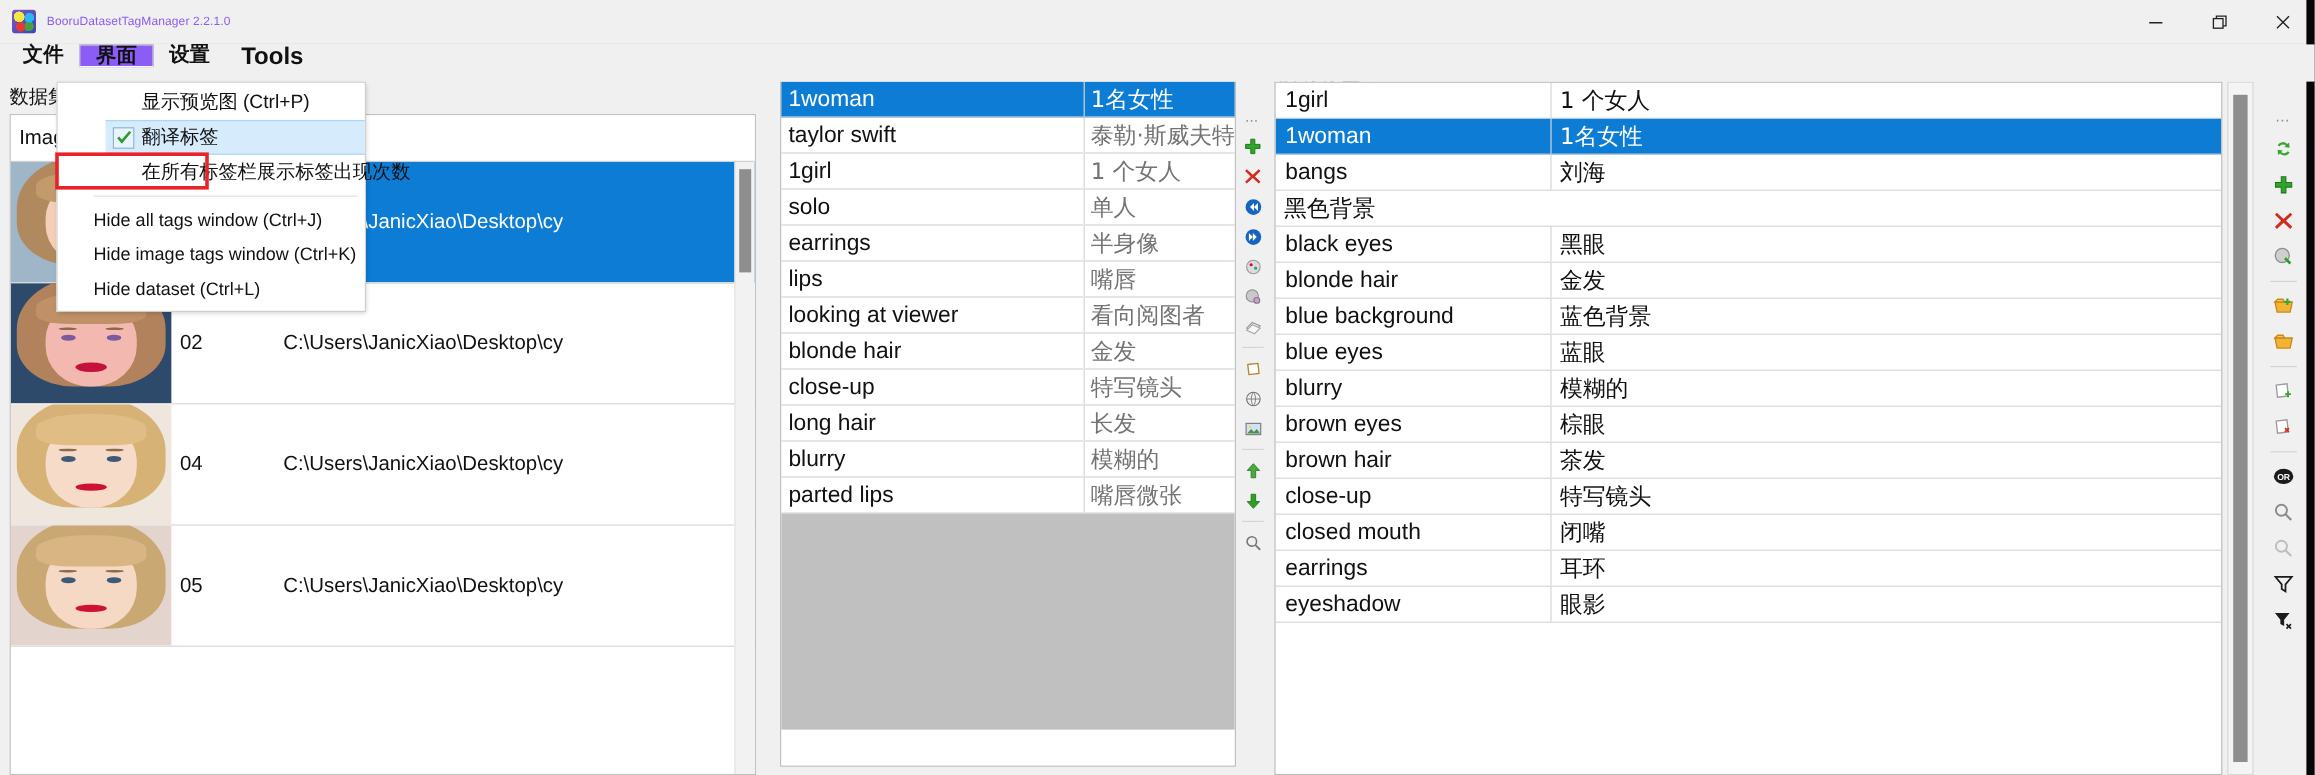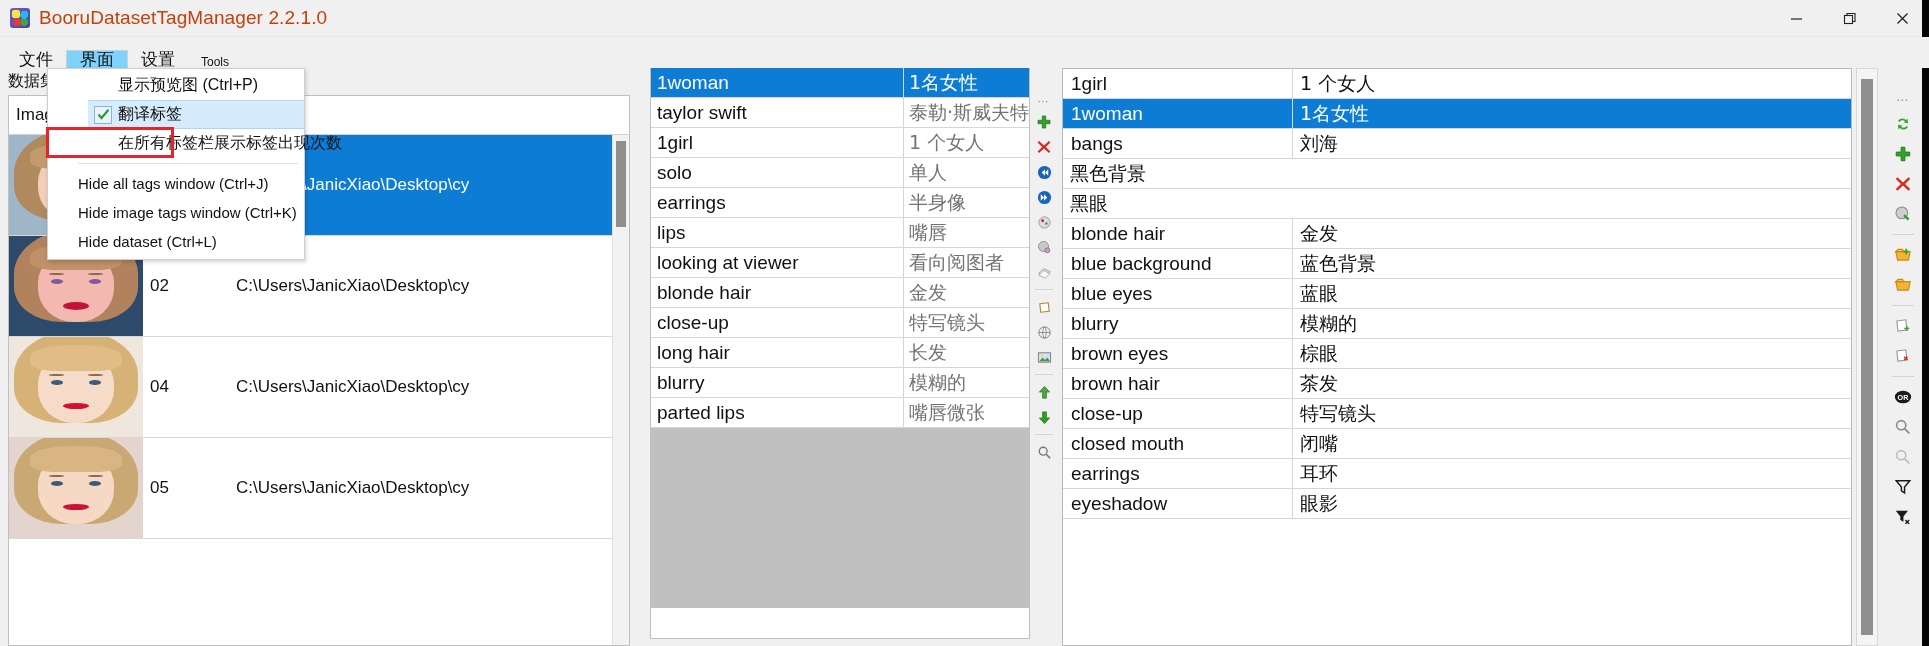--- a/index.html
+++ b/index.html
@@ -27,55 +27,56 @@
     border-radius: 3px;
     background:
       radial-gradient(circle at 30% 30%, #f5e642 0 22%, transparent 23%),
       radial-gradient(circle at 72% 34%, #29b6f6 0 20%, transparent 21%),
       radial-gradient(circle at 36% 72%, #e53935 0 20%, transparent 21%),
       radial-gradient(circle at 70% 70%, #43a047 0 20%, transparent 21%),
       linear-gradient(135deg, #7e57c2, #3949ab);
     flex: none;
   }
   .app-title {
-    font-size: 19px;
-    color: #c2410c;
+    font-size: 10px;
+    color: #8b5cf6;
     letter-spacing: .1px;
   }
   .win-buttons {
     position: absolute; right: 0; top: 0;
     height: 37px; display: flex;
   }
   .win-btn {
     width: 53px; height: 37px;
     display: flex; align-items: center; justify-content: center;
     color: #222;
   }
   .win-btn svg { display: block; }
 
   
   .menubar {
     height: 31px;
     background: #f0f0f0;
     display: flex;
-    align-items: flex-end;
+    align-items: flex-start;
     padding-left: 6px;
     position: relative;
     z-index: 60;
+    font-weight: bold;
   }
   .menu-item {
     padding: 0 13px;
     display: flex; align-items: center;
-    font-size: 12px;
+    font-size: 20px;
     color: #111;
     line-height: 1;
   }
   .menu-item.cjk { font-size: 17px; }
   .menu-item.active {
-    background: #7dd3fc;
+    background: #8b5cf6;
     border: 1px solid #cfcfcf;
     border-bottom: 1px solid #fff;
     margin-bottom: -1px;
   }
 
   
   .dropdown {
     position: absolute;
     left: 47px; top: 68px;
     width: 258px;
@@ -539,20 +540,21 @@
         <div class="at-zh">1名女性</div>
       </div>
       <div class="at-row">
         <div class="at-en">bangs</div>
         <div class="at-zh">刘海</div>
       </div>
       <div class="at-row">
         <div class="at-zh">黑色背景</div>
       </div>
       <div class="at-row">
+        <div class="at-en">black eyes</div>
         <div class="at-zh">黑眼</div>
       </div>
       <div class="at-row">
         <div class="at-en">blonde hair</div>
         <div class="at-zh">金发</div>
       </div>
       <div class="at-row">
         <div class="at-en">blue background</div>
         <div class="at-zh">蓝色背景</div>
       </div>

